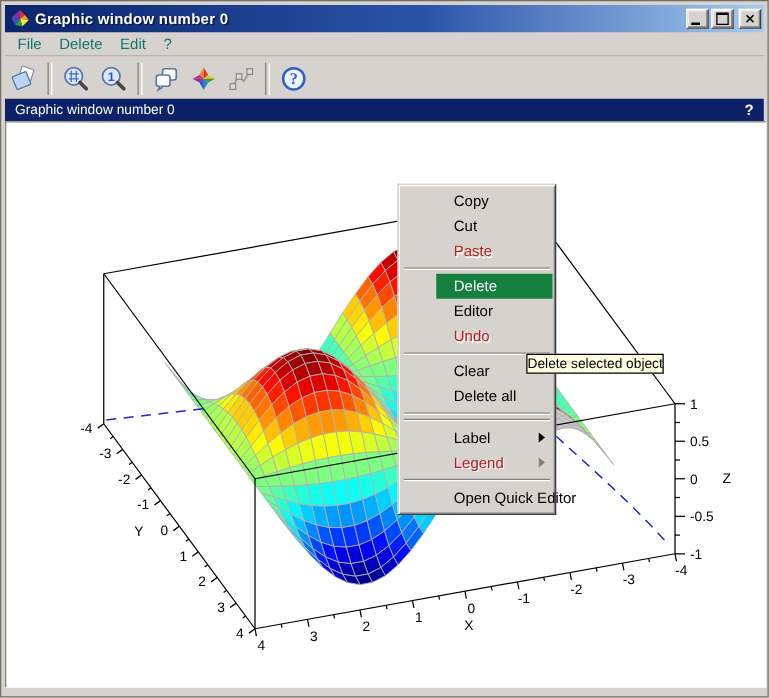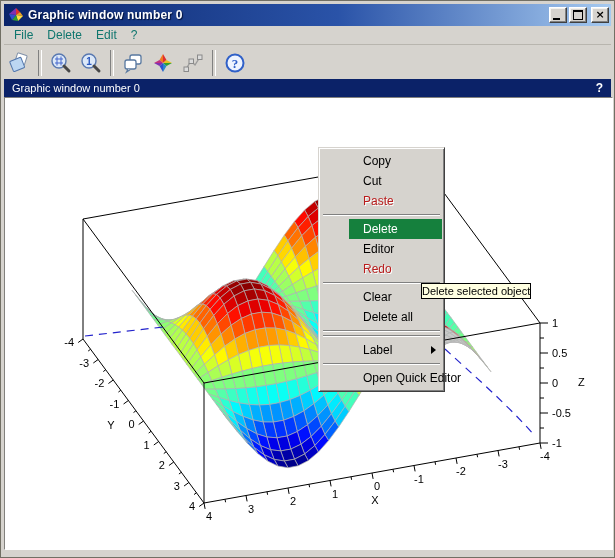--- a/index.html
+++ b/index.html
@@ -944,26 +944,27 @@
 
 </div>
 
 <div class="ctxmenu" id="ctxMenu">
     <div class="mi"><span>Copy</span></div>
     <div class="mi"><span>Cut</span></div>
     <div class="mi disabled"><span>Paste</span></div>
     <div class="msep"></div>
     <div class="mi selected"><span>Delete</span></div>
     <div class="mi"><span>Editor</span></div>
-    <div class="mi disabled"><span>Redo</span></div>
+    <div class="mi disabled"><span>Undo</span></div>
     <div class="msep"></div>
     <div class="mi"><span>Clear</span></div>
     <div class="mi"><span>Delete all</span></div>
     <div class="msep"></div>
     <div class="msep"></div>
     <div class="mi"><span>Label</span><span class="arrow"></span></div>
+    <div class="mi disabled"><span>Legend</span><span class="arrow"></span></div>
     <div class="msep"></div>
     <div class="mi"><span>Open Quick Editor</span></div>
   </div>
 
 <div class="tooltip">
   <span>Delete selected object</span>
 </div>
 
 </body></html>

